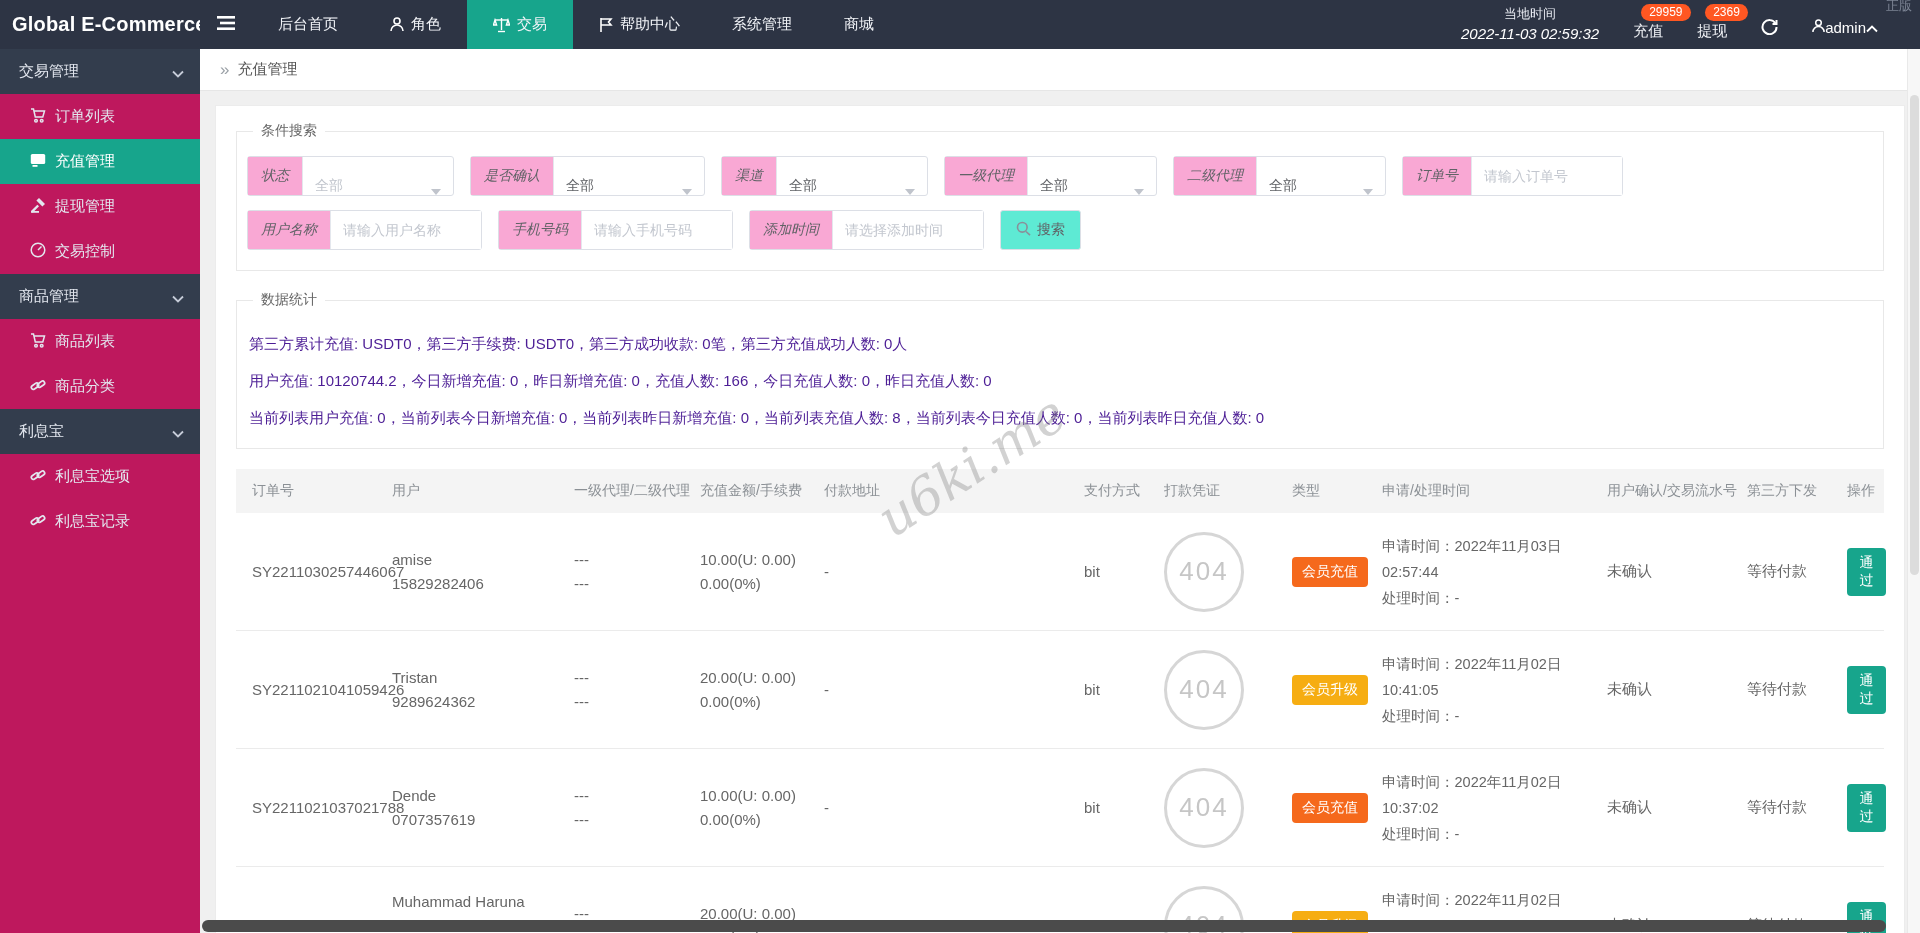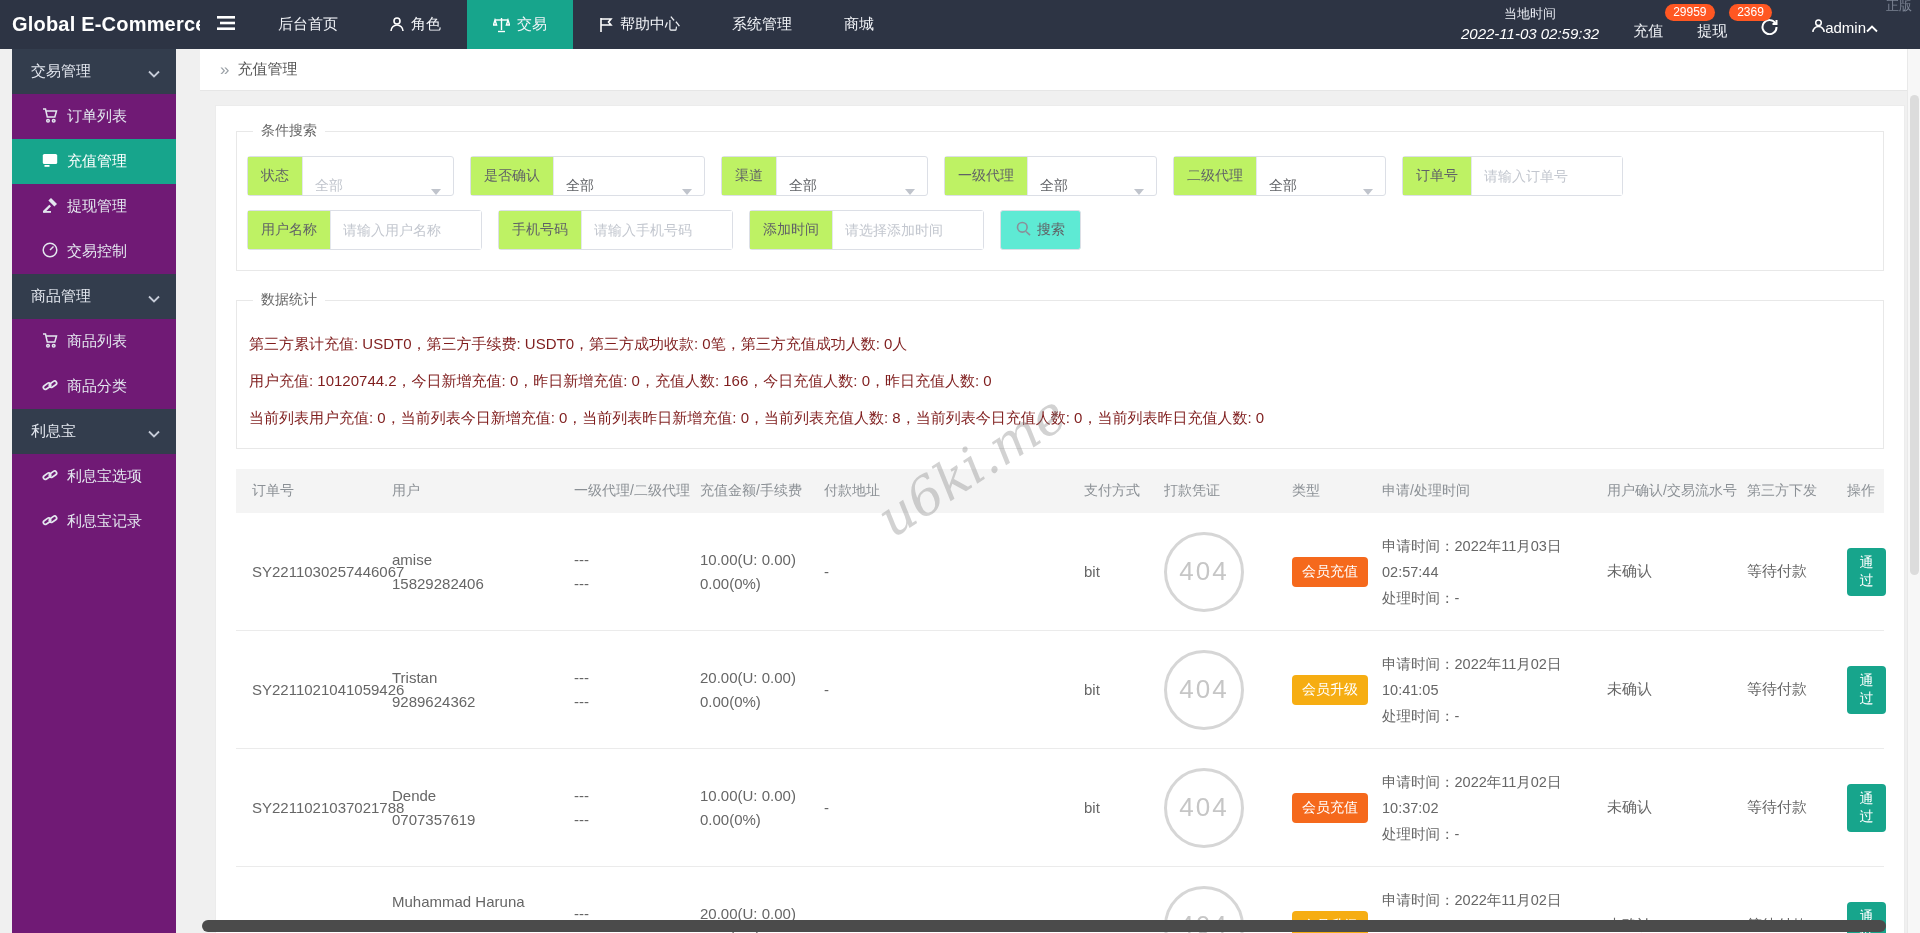--- a/index.html
+++ b/index.html
@@ -15,29 +15,29 @@
   .nav { display:flex; align-items:stretch; }
   .nav-item { display:flex; align-items:center; gap:7px; padding:0 26px; font-size:15px;
     color:#f2f4f8; cursor:pointer; }
   .nav-item.active { background:#17a58c; }
   .nav-item svg { display:block; }
   .top-right { margin-left:auto; display:flex; align-items:center; gap:34px; padding-right:42px; }
   .local-time { text-align:center; line-height:1.5; }
   .local-time .lt-label { font-size:13px; color:#e8ebf2; }
   .local-time .lt-value { font-size:15px; color:#fff;font-style:italic; }
   .badge-link { position:relative; font-size:15px; color:#f2f4f8; cursor:pointer; padding-top:14px; }
-  .pill { position:absolute; top:-4px; left:32px; background:#ff5722; color:#fff; font-size:12px;
+  .pill { position:absolute; top:-4px; left:8px; background:#ff5722; color:#fff; font-size:12px;
     line-height:17px; padding:0 8px; border-radius:9px; white-space:nowrap; }
   .refresh { cursor:pointer; display:flex; align-items:center; padding-top:8px; }
   .admin { display:flex; align-items:center; gap:0; font-size:15px; cursor:pointer; padding-top:6px; }
   .edition { position:absolute; top:-3px; right:8px; font-size:13px; color:#7c8494; }
 
   
-  .sidebar { position:absolute; top:49px; left:12px; width:164px; bottom:0;
-    background:#701a75; z-index:40; }
+  .sidebar { position:absolute; top:49px; left:0; width:200px; bottom:0;
+    background:#be185d; z-index:40; }
   .side-item { height:45px; display:flex; align-items:center; color:#e3e7ef; font-size:15px;
     cursor:pointer; position:relative; }
   .side-group { background:#333d4d; padding-left:19px; }
   .side-group .chev { position:absolute; right:16px; top:15px; }
   .side-leaf { padding-left:30px; gap:9px; }
   .side-leaf.active { background:#17a58c; color:#fff; }
   .side-leaf svg { flex:none; }
 
   
   .main { position:absolute; top:49px; left:200px; right:0; bottom:0; background:#f0f0f0; overflow:hidden; }
@@ -47,35 +47,35 @@
   .card { margin:14px 15px 0 15px; background:#fff; border:1px solid #ececec;
     padding:16px 20px 10px 20px; height:860px; position:relative; }
 
   fieldset { border:1px solid #e8e8e8; padding:16px 14px 6px 10px; margin-bottom:20px; }
   fieldset legend { font-size:14px; color:#666; padding:0 8px; margin-left:6px; }
 
   .frow { display:flex; align-items:center; gap:16px; margin-bottom:14px; flex-wrap:nowrap; }
   .ctrl { display:flex; align-items:stretch; border:1px solid #dcdfe6; border-radius:3px;
     height:40px; background:#fff; }
   .ctrl-label { display:flex; align-items:center; padding:0 13px; font-size:14px; color:#606266;
-    background:#bef264; border-right:1px solid #e4e7ed; white-space:nowrap; }
+    background:#f9a8d4; border-right:1px solid #e4e7ed; white-space:nowrap;font-style:italic; }
   .ctrl-value { display:flex; align-items:flex-end; font-size:14px; color:#606266;
     padding:0 12px; position:relative; }
   .sel .ctrl-value { width:150px; justify-content:space-between; cursor:pointer; }
   .sel-wide .ctrl-value { width:128px; }
   .muted-val { color:#c0c4cc; }
   .caret-down { width:0; height:0; border-left:5px solid transparent; border-right:5px solid transparent;
     border-top:6px solid #c0c4cc; }
   .ctrl input { border:none; outline:none; font-size:14px; color:#606266; width:150px; padding:0 12px;
     font-family:inherit; }
   .ctrl input::placeholder { color:#c3c7cf; }
   .search-btn { display:flex; align-items:center; gap:6px; border:1px solid #dcdfe6; border-radius:3px;
     height:40px; padding:0 15px; background:#5eead4; font-size:14px; color:#606266; cursor:pointer; }
 
-  .stats-line { font-size:15px; color:#7f1d1d; line-height:25px; margin:6px 2px 12px 2px; }
+  .stats-line { font-size:15px; color:#4c1d95; line-height:25px; margin:6px 2px 12px 2px; }
 
   
   .tbl { margin-top:4px; }
   .tgrid { display:grid;
     grid-template-columns:150px 182px 126px 124px 260px 80px 128px 90px 225px 140px 100px 45px;
     align-items:center; }
   .thead { background:#f4f4f4; height:44px; font-size:14px; color:#8b9095; }
   .thead > div { padding-left:6px; white-space:nowrap; }
   .thead > div:first-child { padding-left:16px; }
   .trow { height:118px; border-bottom:1px solid #ebebeb; font-size:15px; color:#666; background:#fff; }

